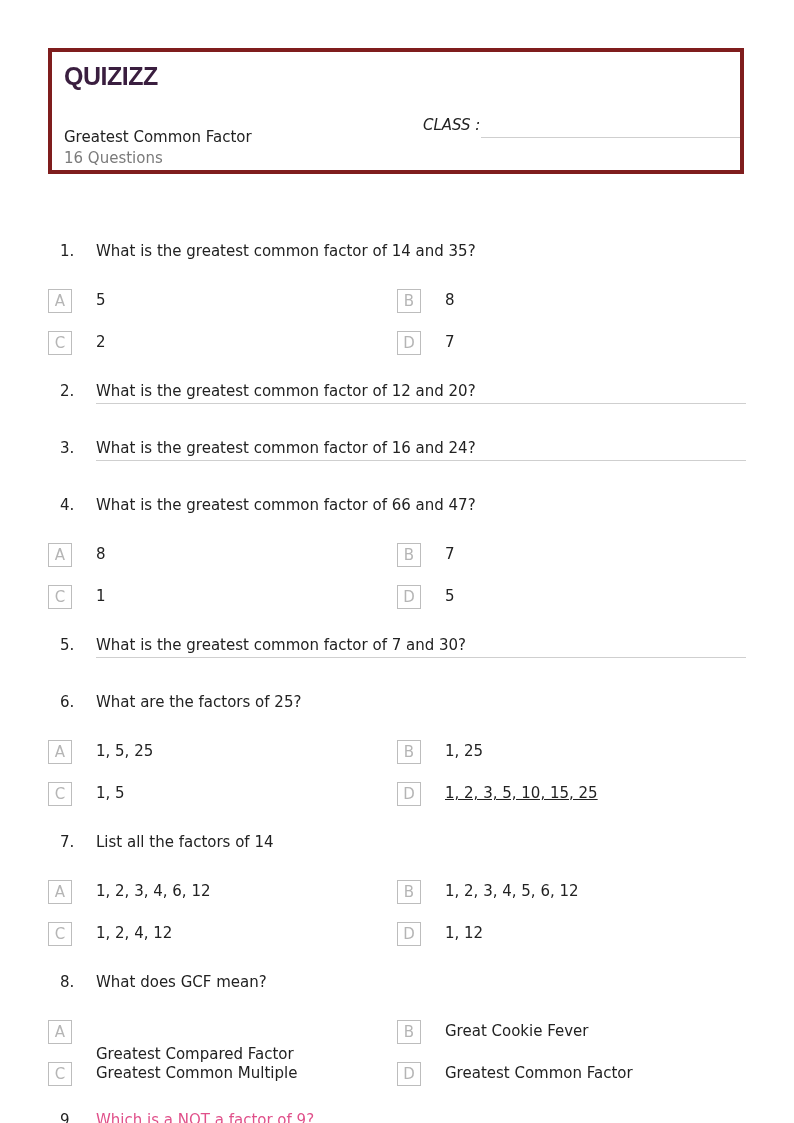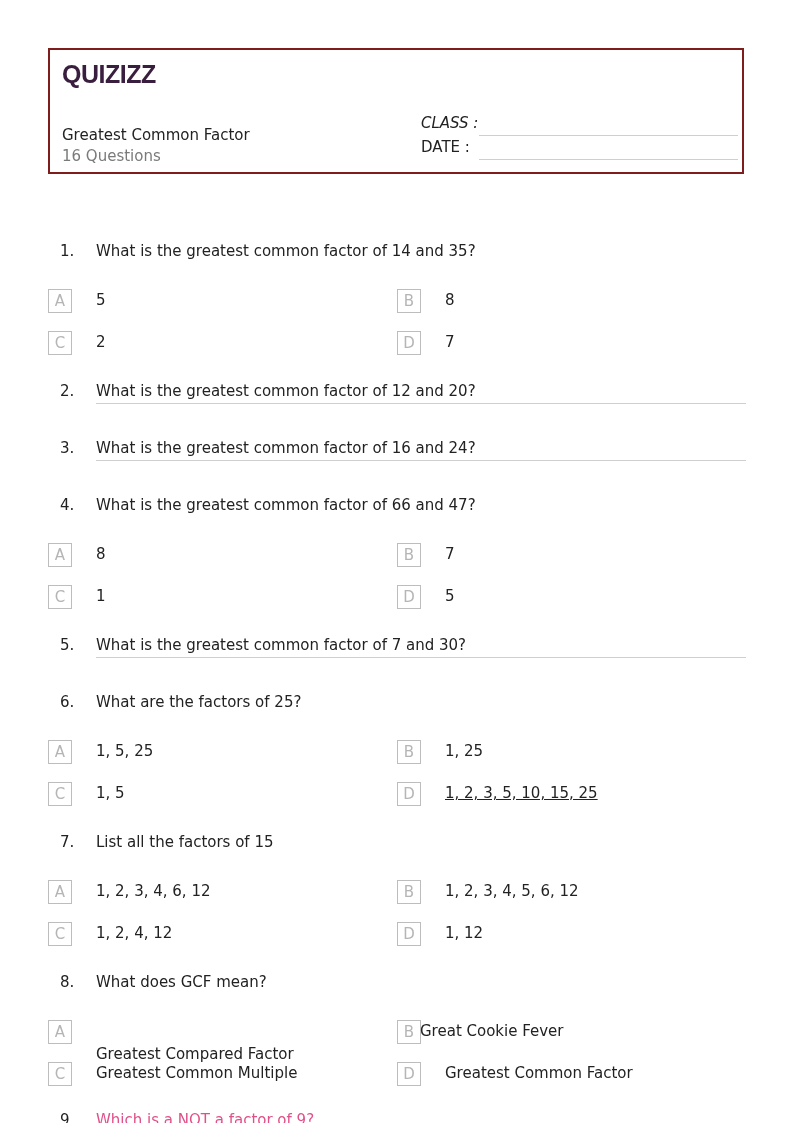--- a/index.html
+++ b/index.html
@@ -1,19 +1,19 @@
 <!DOCTYPE html>
 <html><head>
 <meta charset="utf-8">
 <style>
   html, body { margin: 0; padding: 0; background: #ffffff; }
   body { width: 794px; height: 1123px; position: relative; overflow: hidden;
          font-family: "DejaVu Sans", "Liberation Sans", sans-serif; color: #222; }
   .header-box { position: absolute; left: 48px; top: 48px; width: 696px; height: 126px;
-                border: 2px solid #7f1d1d; box-sizing: border-box; }
+                border: 4px solid #7f1d1d; box-sizing: border-box; }
   .logo { position: absolute; left: 12px; top: 10px; font-family: "Liberation Sans", sans-serif;
           font-weight: bold; font-size: 25px; letter-spacing: -0.5px; color: #3a1e3f; }
   .ws-title { position: absolute; left: 12px; top: 76px; font-size: 15px; color: #222; }
   .ws-count { position: absolute; left: 12px; top: 97px; font-size: 15px; color: #7a7a7a; }
   .field { position: absolute; left: 371px; width: 315px; height: 22px; }
   .field-label { position: absolute; left: 0; top: 0; font-size: 15px; color: #222; }
   .field-line { position: absolute; left: 58px; right: -2px; top: 21px; border-bottom: 1px solid #cfcfcf; }
   .q { position: absolute; left: 0; width: 794px; }
   .q-num { position: absolute; left: 60px; font-size: 15px; color: #222; }
   .q-text { position: absolute; left: 96px; font-size: 15px; color: #222; white-space: nowrap; }
@@ -27,24 +27,20 @@
 </head>
 <body>
 
 <div class="header-box">
   <div class="logo">QUIZIZZ</div>
   <div class="ws-title">Greatest Common Factor</div>
   <div class="ws-count">16 Questions</div>
 
   <div class="field" style="top:64px;font-style:italic;">
     <span class="field-label">CLASS :</span>
-    <div class="field-line"></div>
-  </div>
-  <div class="field" style="top:88px;">
-    <span class="field-label">DATE  :</span>
     <div class="field-line"></div>
   </div>
 </div>
 
 <div class="q" style="top:242px;">
   <span class="q-num">1.</span>
   <span class="q-text">What is the greatest common factor of 14 and 35?</span>
 </div>
 <div class="opt-box" style="left:48px;top:289px;">A</div>
 <span class="opt-text" style="left:96px;top:291px;">5</span>
@@ -94,39 +90,39 @@
 <span class="opt-text" style="left:96px;top:742px;">1, 5,  25</span>
 <div class="opt-box" style="left:397px;top:740px;">B</div>
 <span class="opt-text" style="left:445px;top:742px;">1, 25</span>
 <div class="opt-box" style="left:48px;top:782px;">C</div>
 <span class="opt-text" style="left:96px;top:784px;">1, 5</span>
 <div class="opt-box" style="left:397px;top:782px;">D</div>
 <span class="opt-text" style="left:445px;top:784px;text-decoration:underline;">1, 2, 3, 5, 10, 15, 25</span>
 
 <div class="q" style="top:833px;">
   <span class="q-num">7.</span>
-  <span class="q-text">List all the factors of 15</span>
+  <span class="q-text">List all the factors of 14</span>
 </div>
 <div class="opt-box" style="left:48px;top:880px;">A</div>
 <span class="opt-text" style="left:96px;top:882px;">1, 2, 3, 4, 6, 12</span>
 <div class="opt-box" style="left:397px;top:880px;">B</div>
 <span class="opt-text" style="left:445px;top:882px;">1, 2, 3, 4, 5, 6, 12</span>
 <div class="opt-box" style="left:48px;top:922px;">C</div>
 <span class="opt-text" style="left:96px;top:924px;">1, 2, 4, 12</span>
 <div class="opt-box" style="left:397px;top:922px;">D</div>
 <span class="opt-text" style="left:445px;top:924px;">1, 12</span>
 
 <div class="q" style="top:973px;">
   <span class="q-num">8.</span>
   <span class="q-text">What does GCF mean?</span>
 </div>
 <div class="opt-box" style="left:48px;top:1020px;">A</div>
 <span class="opt-text" style="left:96px;top:1022px;margin-top:23px;">Greatest Compared Factor</span>
 <div class="opt-box" style="left:397px;top:1020px;">B</div>
-<span class="opt-text" style="left:420px;top:1022px;">Great Cookie Fever</span>
+<span class="opt-text" style="left:445px;top:1022px;">Great Cookie Fever</span>
 <div class="opt-box" style="left:48px;top:1062px;">C</div>
 <span class="opt-text" style="left:96px;top:1064px;">Greatest Common Multiple</span>
 <div class="opt-box" style="left:397px;top:1062px;">D</div>
 <span class="opt-text" style="left:445px;top:1064px;">Greatest Common Factor</span>
 
 <div class="q" style="top:1111px;">
   <span class="q-num">9.</span>
   <span class="q-text pink">Which is a NOT a factor of 9?</span>
 </div>
 

